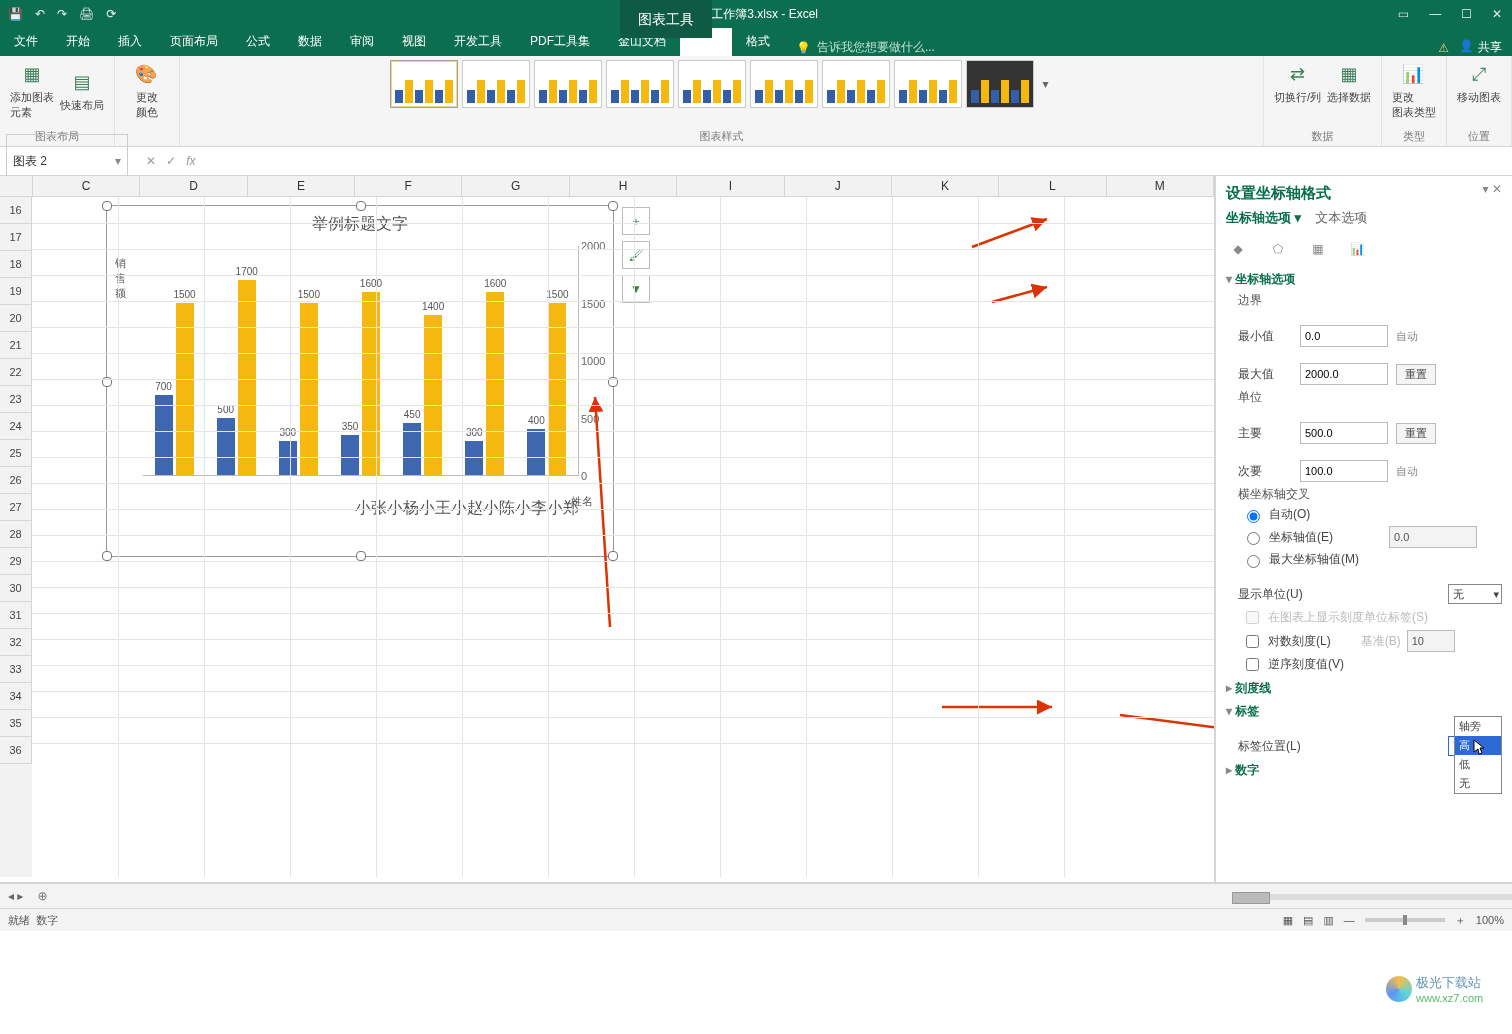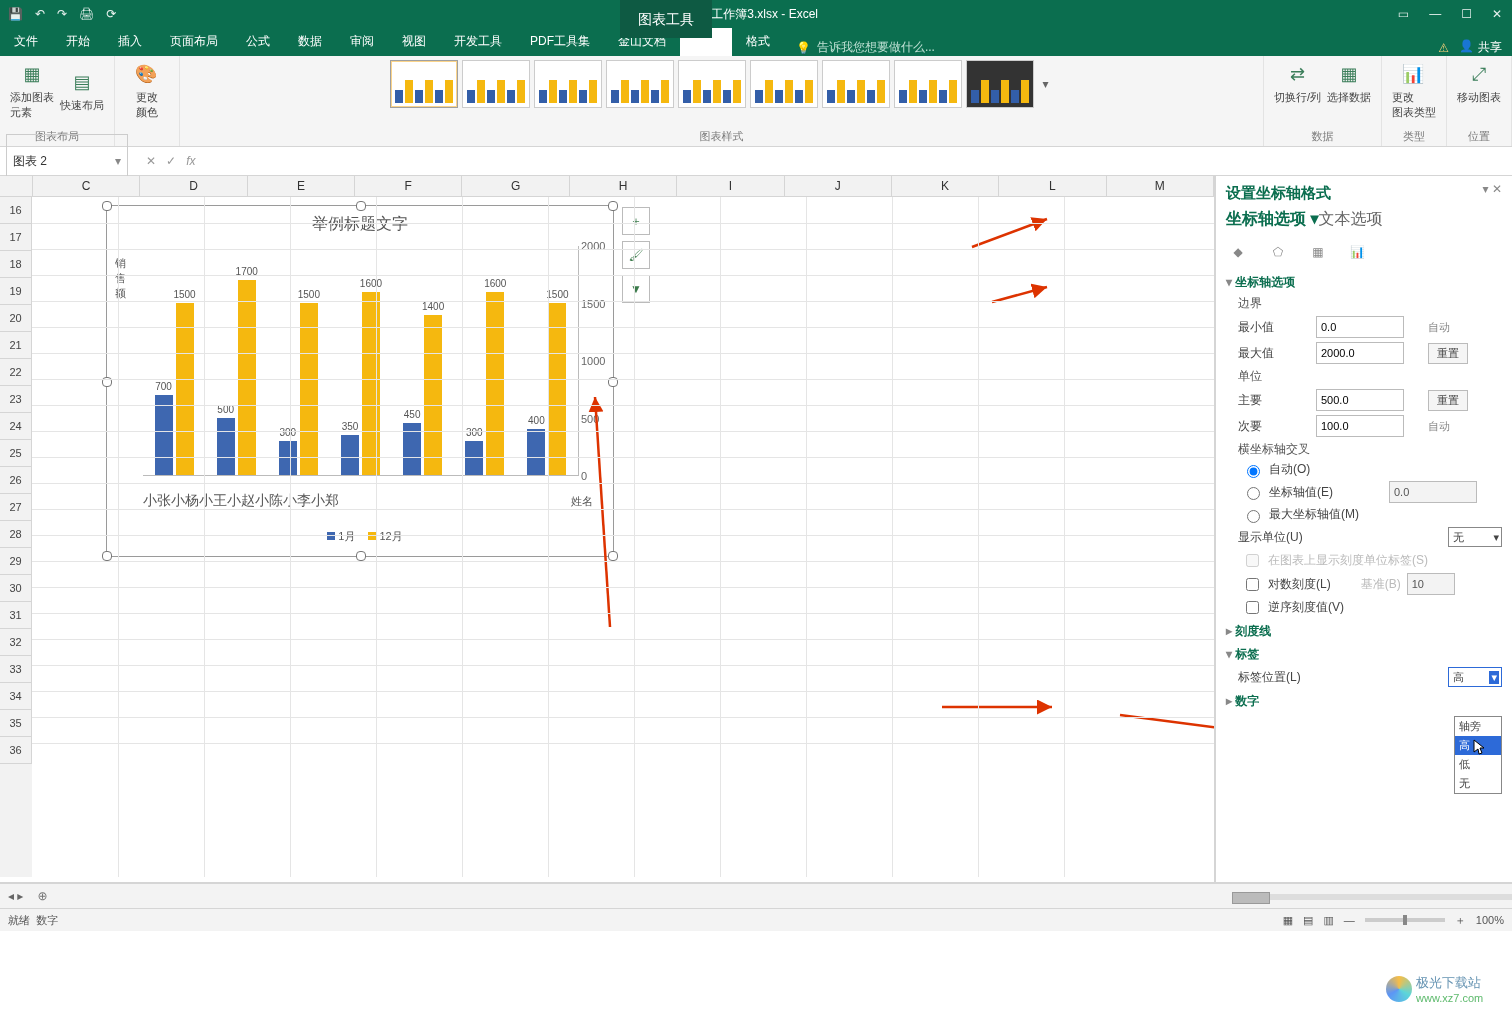--- a/index.html
+++ b/index.html
@@ -45,37 +45,37 @@
 .chart-obj .handles div{position:absolute;width:8px;height:8px;border:1px solid #777;background:#fff;border-radius:4px}
 .chart-title{text-align:center;font-size:16px;color:#555;padding-top:8px}
 .chart-body{position:absolute;left:36px;top:40px;width:436px;height:230px}
 .chart-body .ylbl{position:absolute;right:-42px;font-size:11px;color:#666;width:40px;text-align:left}
 .chart-body .bars{position:absolute;left:0;right:0;bottom:0;top:0;display:flex;justify-content:space-around;align-items:flex-end;border-right:1px solid #bbb;border-bottom:1px solid #bbb}
 .bargroup{display:flex;gap:3px;align-items:flex-end;height:100%}
 .bar{width:18px;position:relative}
 .bar.b{background:#3e67b0}
 .bar.y{background:#f5b80f}
 .bar .dl{position:absolute;top:-14px;left:50%;transform:translateX(-50%);font-size:10px;color:#555}
-.catlabels{position:absolute;left:36px;top:286px;width:436px;display:flex;justify-content:flex-start;font-size:14px;color:#555}
+.catlabels{position:absolute;left:36px;top:292px;width:436px;display:flex;justify-content:flex-end;font-size:16px;color:#555}
 .chart-legend{position:absolute;left:0;right:0;bottom:12px;text-align:center;font-size:11px;color:#555}
 .chart-legend span.box{display:inline-block;width:8px;height:8px;margin:0 3px 0 10px}
 .chart-side{position:absolute;left:590px;top:10px;display:flex;flex-direction:column;gap:6px}
 .chart-side div{width:26px;height:26px;border:1px solid #bbb;background:#fff;display:flex;align-items:center;justify-content:center;color:#3a7a4a}
 .arrow{position:absolute;pointer-events:none}
 .pane{width:286px;border-left:1px solid #d5d5d5;padding:8px 0 0 10px;font-size:12px;color:#444;position:relative}
 .pane h3{color:#0b6e4f;font-size:15px;margin:0 0 6px 0;font-weight:600}
-.pane .sub{display:flex;color:#666;font-size:16px}
+.pane .sub{display:flex;gap:14px;color:#666;font-size:13px}
 .pane .sub .act{color:#0b6e4f;font-weight:600}
 .pane .iconrow{display:flex;gap:20px;margin:12px 0 12px 2px;color:#888}
 .pane .iconrow span{width:20px;height:20px;display:flex;align-items:center;justify-content:center}
 .pane .iconrow .on{color:#0b9a3f}
 .pane .sect{color:#0b6e4f;font-weight:600;margin:6px 0 4px 0}
 .pane .sect::before{content:"▸ ";color:#888}
 .pane .sect.open::before{content:"▾ "}
-.pane .row{display:flex;align-items:center;gap:24px;margin:4px 0 4px 12px}
+.pane .row{display:flex;align-items:center;gap:8px;margin:16px 0 4px 12px}
 .pane input[type=text]{width:78px;height:20px;border:1px solid #bbb;padding:0 4px;font-size:11px}
 .pane .hint{color:#888;font-size:11px}
 .pane .btn{border:1px solid #bbb;padding:2px 8px;font-size:11px;background:#f5f5f5}
 .pane .radio,.pane .chk{display:flex;align-items:center;gap:6px;margin:3px 0 3px 16px;font-size:12px}
 .sel-combo{border:1px solid #888;background:#fff;width:46px;height:18px;display:flex;align-items:center;justify-content:space-between;padding:0 2px 0 4px;font-size:11px}
 .dropdown{position:absolute;right:10px;top:540px;width:46px;background:#fff;border:1px solid #888;font-size:11px}
 .dropdown div{padding:2px 4px}
 .dropdown .hi{background:#2d6ad8;color:#fff}
 .sheet-tabs{height:24px;display:flex;align-items:center;background:#f3f3f3;border-top:1px solid #d5d5d5;font-size:12px}
 .sheet-tabs .nav{display:flex;gap:8px;padding:0 8px;color:#666}
@@ -410,24 +410,20 @@
           <div class="catlabels" id="catlabels">
               <div>小张</div>
               <div>小杨</div>
               <div>小王</div>
               <div>小赵</div>
               <div>小陈</div>
               <div>小李</div>
               <div>小郑</div>
             </div>
           <div style="position:absolute;right:20px;top:288px;font-size:11px;color:#555">姓名</div>
-          <div class="chart-legend">
-            <span class="box" style="background:#3e67b0"></span><span>1月</span>
-            <span class="box" style="background:#f5b80f"></span><span>12月</span>
-          </div>
         </div>
 
         <div class="chart-side">
           <div>＋</div>
           <div>🖌</div>
           <div>▼</div>
         </div>
 
         <svg class="arrow" style="left:560px;top:10px" width="470" height="50">
             <defs>

